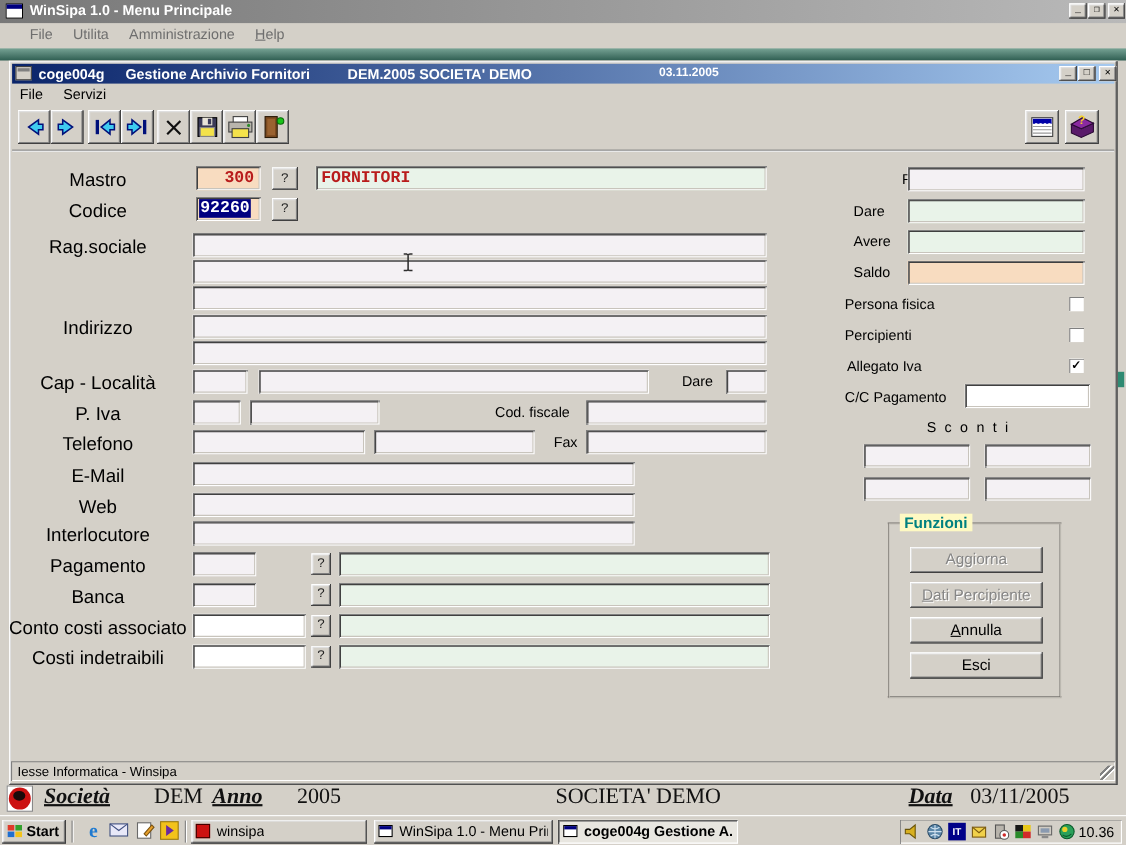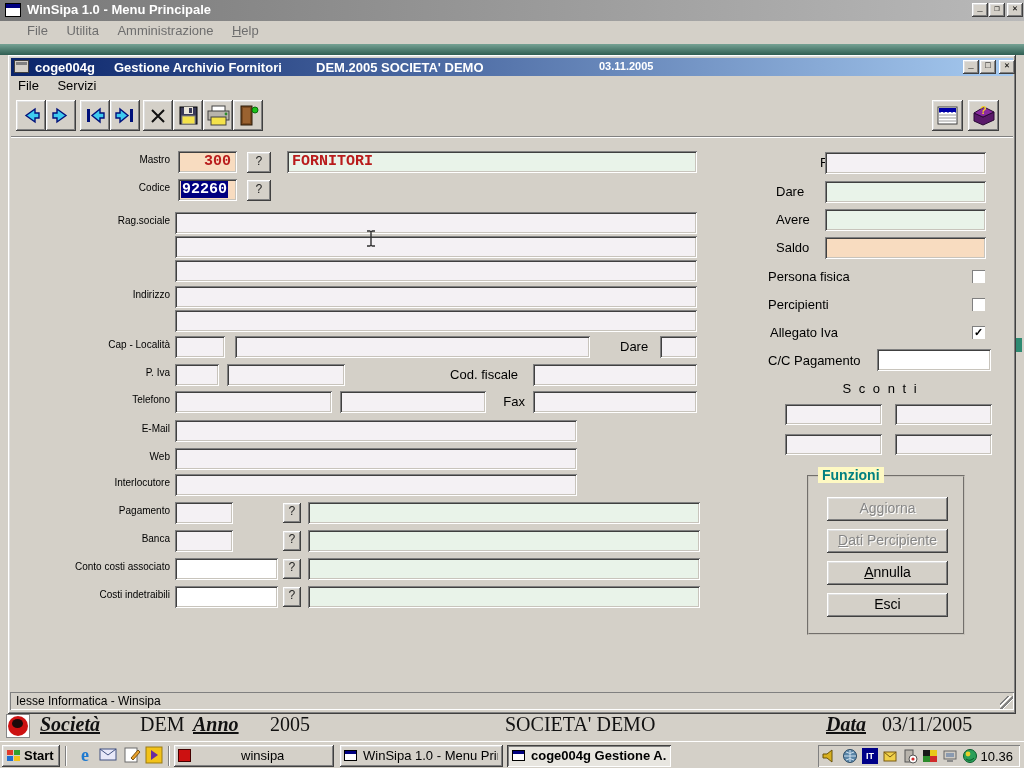--- a/index.html
+++ b/index.html
@@ -9,21 +9,21 @@
   .raised { background:#d4d0c8;
     box-shadow: inset -1px -1px 0 #404040, inset 1px 1px 0 #ffffff, inset -2px -2px 0 #808080, inset 2px 2px 0 #dfdfdf; }
   .pressed { background:#e8e6e0;
     box-shadow: inset 1px 1px 0 #404040, inset -1px -1px 0 #ffffff, inset 2px 2px 0 #808080; }
   .sunken { box-shadow: inset 1px 1px 0 #808080, inset -1px -1px 0 #ffffff, inset 2px 2px 0 #404040, inset -2px -2px 0 #c8c4bc; }
   .sunken1 { box-shadow: inset 1px 1px 0 #808080, inset -1px -1px 0 #ffffff; }
   .field { background:#f4f1f4; }
   .field-white { background:#ffffff; }
   .field-green { background:#e9f3e9; }
   .field-peach { background:#f8dcc0; }
-  .flabel { font-size:10px; color:#000; text-align:right; width:162px; left:0; }
+  .flabel { font-size:17px; color:#000; text-align:center; width:162px; left:0; }
   .rlabel { font-size:13px; color:#000; }
   .mono { font-family:"Liberation Mono", monospace; font-weight:bold; font-size:15px; color:#b91c1c; }
   .titlebtn { width:16px; height:14px; font-size:9px; font-weight:bold; color:#000; text-align:center; line-height:13px; font-family:"Liberation Mono",monospace; }
   .menu-item { display:inline-block; padding:2px 7px; font-size:13px; }
   .tb-btn { width:30px; height:31px; }
   .qbtn { font-size:12px; color:#222; text-align:center; font-family:"Liberation Mono",monospace; }
   .fbtn { width:121px; height:24px; font-size:14px; text-align:center; color:#000; cursor:default; }
   .fbtn .lbl { display:block; line-height:22px; }
   .fbtn.disabled .lbl { color:#868686; text-shadow:1px 1px 0 #ffffff; }
   .ufl::first-letter { text-decoration:underline; }
@@ -323,21 +323,21 @@
     <svg width="18" height="18">
         <rect x="1" y="1" width="16" height="16" fill="#f2c21a" stroke="#9a7a10"></rect>
         <path d="M6 4 L13 9 L6 14 Z" fill="#6a2aa0"></path>
       </svg>
   </span>
 
   <span class="abs" style="left:168px;top:4px;width:2px;height:20px;border-left:1px solid #808080;border-right:1px solid #fff;"></span>
 
   <div class="abs raised" style="left:174px;top:3px;width:160px;height:22px;">
     <span class="abs" style="left:4px;top:4px;width:13px;height:13px;background:#cc1111;border:1px solid #400;"></span>
-    <span class="abs" style="left:23px;top:3px;font-size:13px;white-space:nowrap;overflow:hidden;max-width:130px;margin-left:44px;">winsipa</span>
+    <span class="abs" style="left:23px;top:3px;font-size:13px;white-space:nowrap;overflow:hidden;max-width:130px;">winsipa</span>
   </div>
   <div class="abs raised" style="left:340px;top:3px;width:163px;height:22px;">
     <span class="abs" style="left:4px;top:5px;width:13px;height:11px;background:#fff;border:1px solid #000;">
         <span class="abs" style="left:0;top:0;width:11px;height:3px;background:#000080;"></span>
       </span>
     <span class="abs" style="left:23px;top:3px;font-size:13px;white-space:nowrap;overflow:hidden;max-width:135px;">WinSipa 1.0 - Menu Princi...</span>
   </div>
   <div class="abs pressed" style="left:507px;top:3px;width:164px;height:22px;">
     <span class="abs" style="left:5px;top:5px;width:13px;height:11px;background:#fff;border:1px solid #000;">
         <span class="abs" style="left:0;top:0;width:11px;height:3px;background:#000080;"></span>

